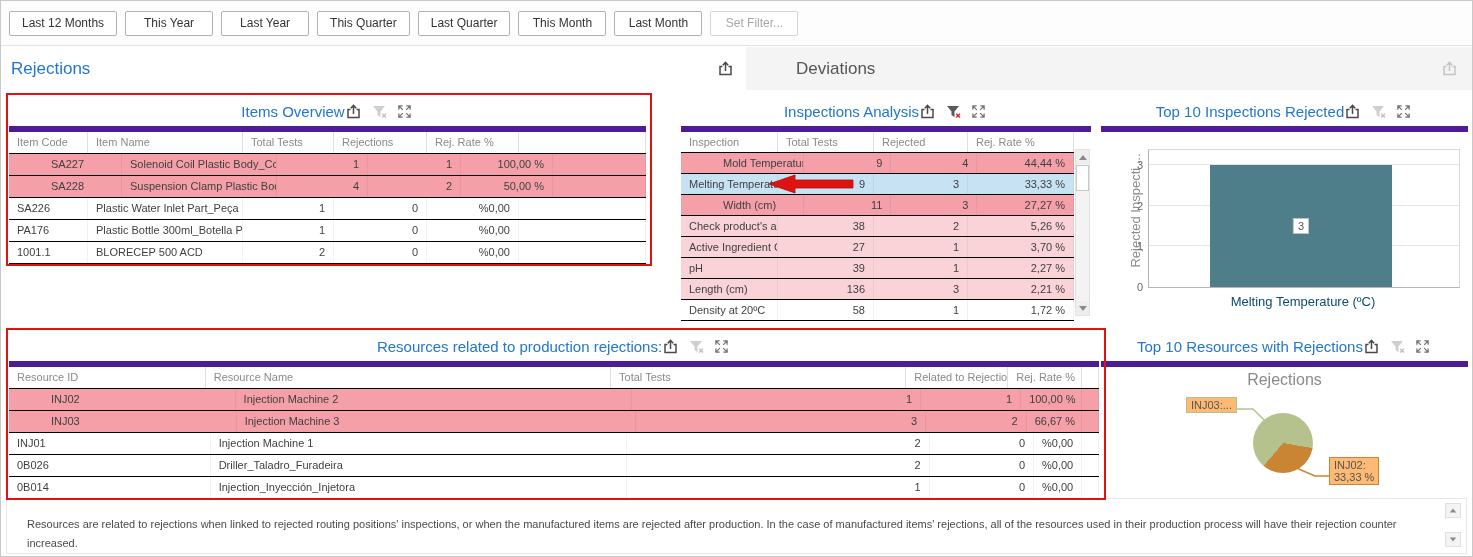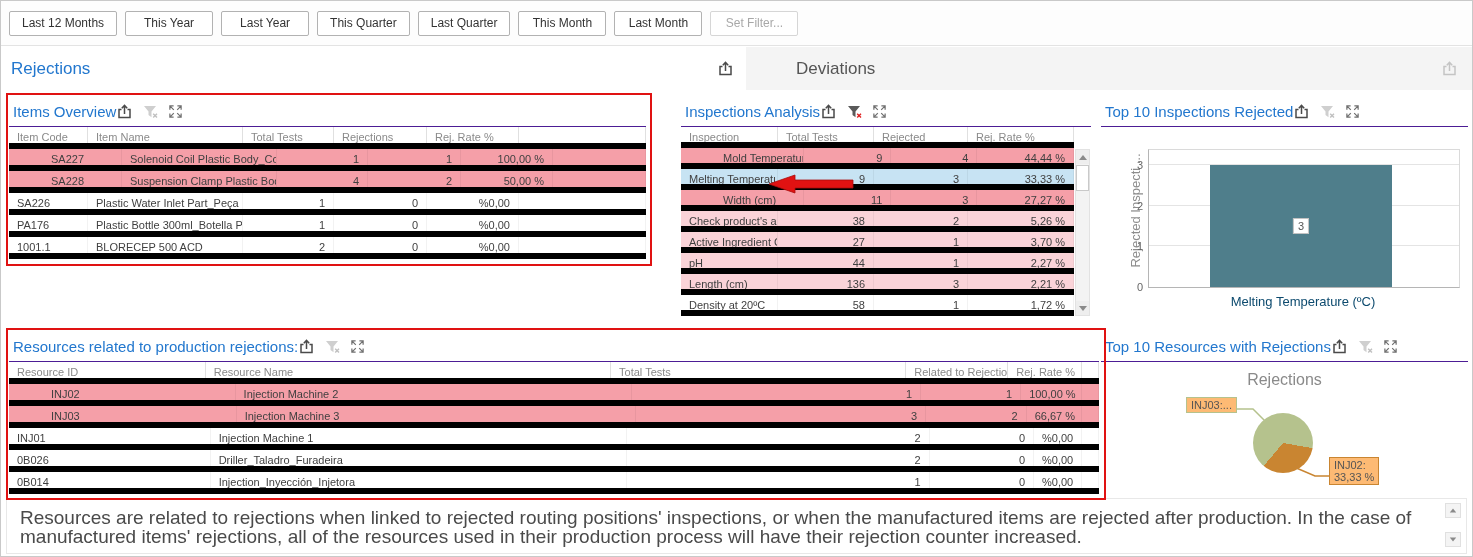--- a/index.html
+++ b/index.html
@@ -20,28 +20,28 @@
   .icon{display:inline-flex;align-items:center;justify-content:center;}
   .ic-dark{color:#4a4a4a;} .ic-light{color:#c4c4c4;}
 
   
   .panel{position:absolute;background:#fff;}
   #p-items{left:8px;top:95px;width:637px;height:164px;}
   #p-insp{left:680px;top:95px;width:410px;height:223px;}
   #p-chart1{left:1100px;top:95px;width:367px;height:224px;}
   #p-res{left:8px;top:330px;width:1090px;height:163px;}
   #p-chart2{left:1100px;top:330px;width:367px;height:165px;}
-  .panel-head{height:30px;display:flex;align-items:center;justify-content:flex-start;border-bottom:1px solid #4c1d95;padding:0 4px 0 4px;}
+  .panel-head{height:30px;display:flex;align-items:center;justify-content:center;border-bottom:6px solid #4c1d95;padding:0 4px 0 4px;}
   .panel-title{color:#2277ce;font-size:15px;white-space:nowrap;}
   .panel-icons{display:flex;align-items:center;gap:9px;padding-right:2px;}
   .panel-icons .icon{cursor:pointer;}
 
   
   .tbl{width:100%;}
-  .trow{display:flex;height:22px;line-height:21px;border-bottom:6px solid #000000;box-sizing:border-box;}
+  .trow{display:flex;height:22px;line-height:21px;border-bottom:1px solid #000000;box-sizing:border-box;}
   #p-insp .trow{height:21px;line-height:20px;}
   .thead .tcell{color:#8a8a8a;}
   .tcell{box-sizing:border-box;padding:0 8px;font-size:11px;color:#3f3f3f;white-space:nowrap;overflow:hidden;border-right:1px solid rgba(0,0,0,0.05);}
   .thead .tcell{border-right:1px solid #e0e0e0;text-align:left;}
   .tone-strong{background:#f59fa8;padding-left:34px;}
   .tone-selected{background:#c7e3f3;}
   .tone-light{background:#fad3d8;}
   .tone-none{background:#fff;}
   
   .tbl-items .c0{width:79px;} .tbl-items .c1{width:155px;} .tbl-items .c2{width:91px;} .tbl-items .c3{width:93px;} .tbl-items .c4{width:92px;} .tbl-items .cf{flex:1;}
@@ -72,21 +72,21 @@
   
   .pie-title{position:absolute;left:0;top:40px;width:100%;text-align:center;color:#8a8a8a;font-size:16px;}
   #pie{position:absolute;left:152px;top:82px;width:60px;height:60px;border-radius:50%;cursor:pointer;}
   .callout{position:absolute;background:#fdba74;font-size:11px;color:#555;padding:1px 4px;white-space:nowrap;}
   .co-green{left:85px;top:66px;border:1px solid #b5c28d;}
   .co-orange{left:228px;top:126px;border:1px solid #c98531;text-align:left;}
   .pie-lines{position:absolute;left:0;top:0;pointer-events:none;}
 
   
   #p-desc{left:5px;top:497px;width:1461px;height:56px;border:1px solid #e8e8e8;box-sizing:border-box;background:#fff;}
-  .desc-text{margin:0;padding:9px 46px 0 13px;font-size:19px;line-height:19px;color:#4a4a4a;}
+  .desc-text{margin:7px;padding:9px 46px 0 13px;font-size:11px;line-height:19px;color:#4a4a4a;}
   .mini-scroll{position:absolute;right:5px;width:14px;height:13px;background:#f4f4f4;border:1px solid #e0e0e0;display:flex;align-items:center;justify-content:center;cursor:pointer;}
   .ms-up{top:4px;} .ms-down{bottom:6px;}
 
   
   .ann-rect{position:absolute;border:2px solid #e01212;pointer-events:none;z-index:5;}
   #rect-items{left:5px;top:92px;width:642px;height:169px;}
   #rect-res{left:5px;top:327px;width:1096px;height:168px;}
   #ann-arrow{position:absolute;left:766px;top:172px;z-index:6;pointer-events:none;}
 </style>
 </head>
@@ -262,21 +262,21 @@
           <div class="tcell c3">5,26 %</div>
         </div>
         <div class="trow tone-light">
           <div class="tcell c0">Active Ingredient Conc...</div>
           <div class="tcell c1">27</div>
           <div class="tcell c2">1</div>
           <div class="tcell c3">3,70 %</div>
         </div>
         <div class="trow tone-light">
           <div class="tcell c0">pH</div>
-          <div class="tcell c1">44</div>
+          <div class="tcell c1">39</div>
           <div class="tcell c2">1</div>
           <div class="tcell c3">2,27 %</div>
         </div>
         <div class="trow tone-light">
           <div class="tcell c0">Length (cm)</div>
           <div class="tcell c1">136</div>
           <div class="tcell c2">3</div>
           <div class="tcell c3">2,21 %</div>
         </div>
         <div class="trow tone-none">

